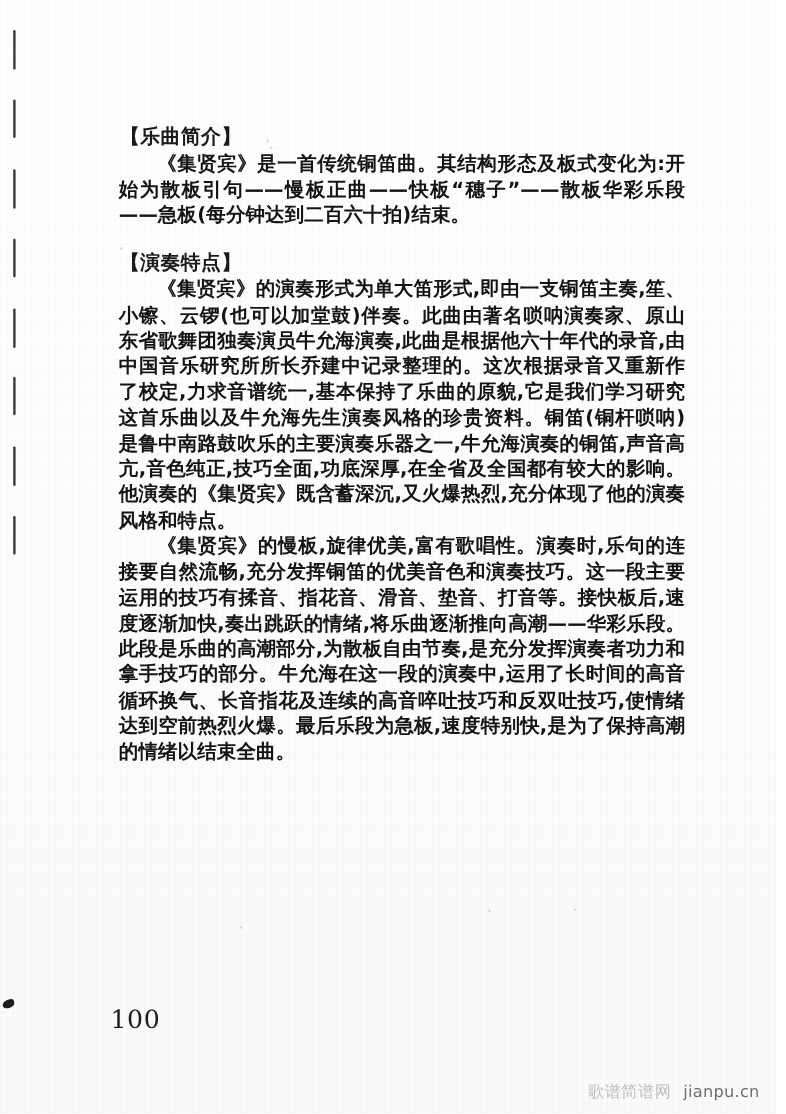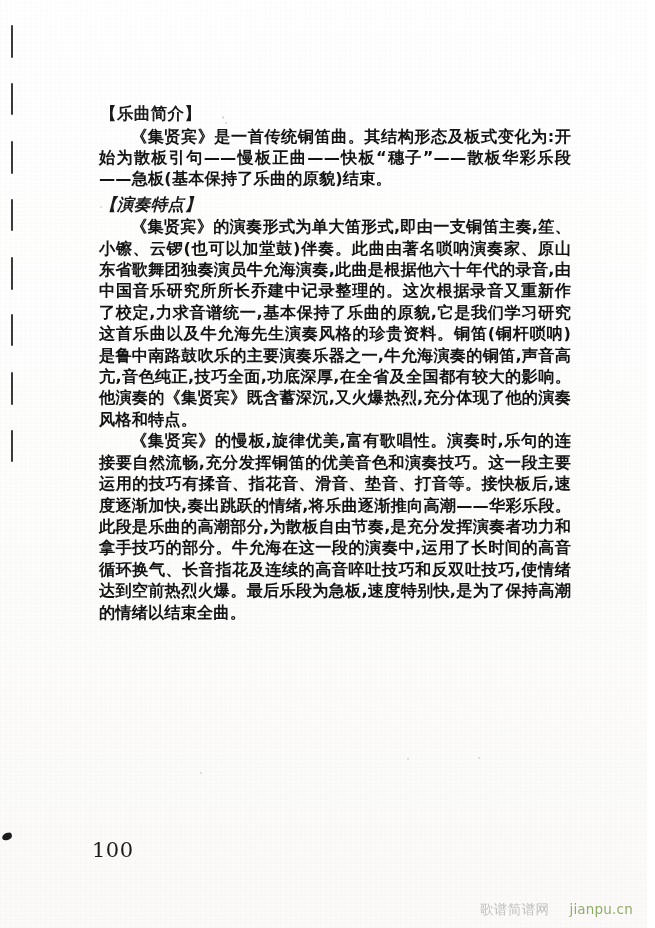--- a/index.html
+++ b/index.html
@@ -69,22 +69,21 @@
     font-weight: bold;
     font-size: 16.5px;
     line-height: 21.5px;
     color: #1a1a1a;
     letter-spacing: 0.4px;
     margin: 0 0 1px 0;
     padding-left: 1px;
   }
 
   .section-heading.second {
-    margin-top: 4px;
-    font-style: italic;
+    margin-top: 18px;
   }
 
   .body-para {
     font-family: "DejaVu Sans", "Liberation Sans", sans-serif;
     font-weight: bold;
     font-size: 16.2px;
     line-height: 21.4px;
     color: #141414;
     margin: 0;
     text-align: justify;
@@ -114,33 +113,33 @@
     letter-spacing: 0.5px;
   }
 
   
   .watermark {
     position: absolute;
     right: 14px;
     bottom: 9px;
     display: flex;
     align-items: baseline;
-    gap: 20px;
+    gap: 10px;
     opacity: 0.62;
   }
   .watermark .wm-cn {
     font-family: "DejaVu Sans", "Liberation Sans", sans-serif;
     font-size: 13.5px;
     color: #9b9b9b;
     letter-spacing: 0.4px;
   }
   .watermark .wm-domain {
     font-family: "DejaVu Sans", "Liberation Sans", sans-serif;
     font-size: 13.5px;
-    color: #4d7c0f;
+    color: #0f172a;
     letter-spacing: 0.2px;
   }
 
   
   .speck {
     position: absolute;
     background: #b8b8b8;
     border-radius: 50%;
     opacity: 0.55;
   }
@@ -170,21 +169,21 @@
   <div class="speck" style="left:100px;top:206px;width:2px;height:2px;"></div>
   <div class="speck" style="left:255px;top:274px;width:2px;height:2px;"></div>
   <div class="speck" style="left:407px;top:758px;width:2px;height:2px;"></div>
   <div class="speck" style="left:478px;top:757px;width:2px;height:2px;"></div>
   <div class="speck" style="left:200px;top:772px;width:2px;height:2px;"></div>
 
   <div class="text-column">
 
     <h2 class="section-heading">【乐曲简介】</h2>
 
-    <p class="body-para">《集贤宾》是一首传统铜笛曲。其结构形态及板式变化为:开始为散板引句——慢板正曲——快板“穗子”——散板华彩乐段——急板(基本保持了乐曲的原貌)结束。</p>
+    <p class="body-para">《集贤宾》是一首传统铜笛曲。其结构形态及板式变化为:开始为散板引句——慢板正曲——快板“穗子”——散板华彩乐段——急板(每分钟达到二百六十拍)结束。</p>
 
 
     <h2 class="section-heading second">【演奏特点】</h2>
 
     <p class="body-para">《集贤宾》的演奏形式为单大笛形式,即由一支铜笛主奏,笙、小镲、云锣(也可以加堂鼓)伴奏。此曲由著名唢呐演奏家、原山东省歌舞团独奏演员牛允海演奏,此曲是根据他六十年代的录音,由中国音乐研究所所长乔建中记录整理的。这次根据录音又重新作了校定,力求音谱统一,基本保持了乐曲的原貌,它是我们学习研究这首乐曲以及牛允海先生演奏风格的珍贵资料。铜笛(铜杆唢呐)是鲁中南路鼓吹乐的主要演奏乐器之一,牛允海演奏的铜笛,声音高亢,音色纯正,技巧全面,功底深厚,在全省及全国都有较大的影响。他演奏的《集贤宾》既含蓄深沉,又火爆热烈,充分体现了他的演奏风格和特点。</p>
 
     <p class="body-para gap-above">《集贤宾》的慢板,旋律优美,富有歌唱性。演奏时,乐句的连接要自然流畅,充分发挥铜笛的优美音色和演奏技巧。这一段主要运用的技巧有揉音、指花音、滑音、垫音、打音等。接快板后,速度逐渐加快,奏出跳跃的情绪,将乐曲逐渐推向高潮——华彩乐段。此段是乐曲的高潮部分,为散板自由节奏,是充分发挥演奏者功力和拿手技巧的部分。牛允海在这一段的演奏中,运用了长时间的高音循环换气、长音指花及连续的高音啐吐技巧和反双吐技巧,使情绪达到空前热烈火爆。最后乐段为急板,速度特别快,是为了保持高潮的情绪以结束全曲。</p>
 
   </div>
 

